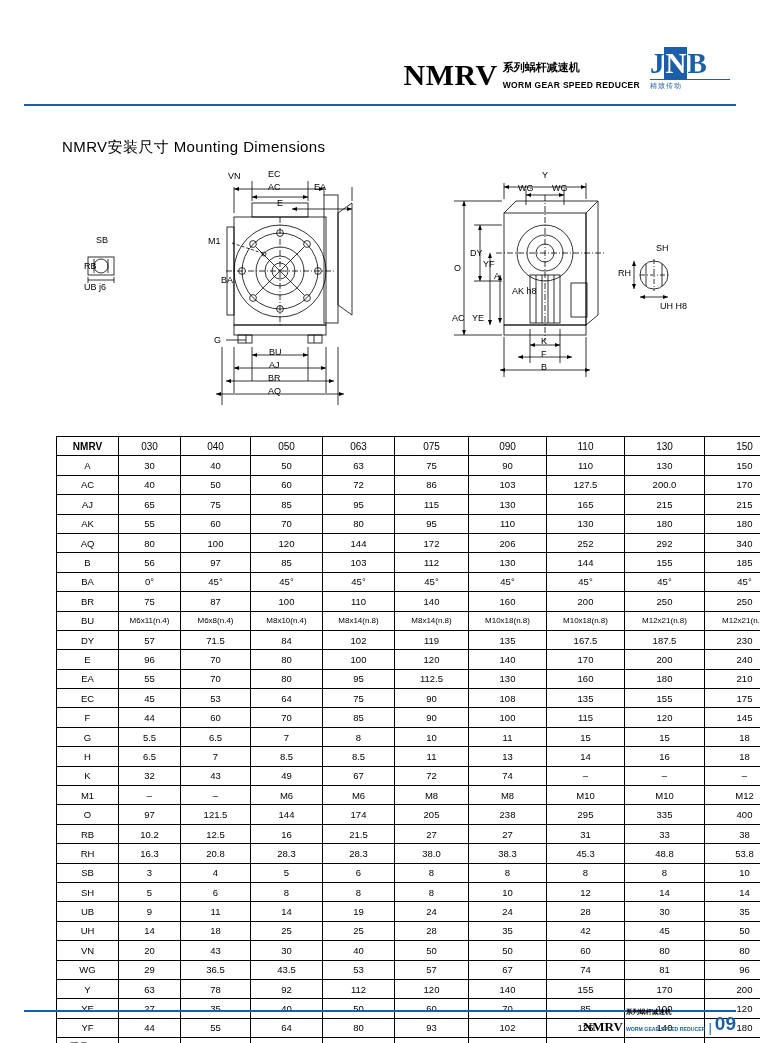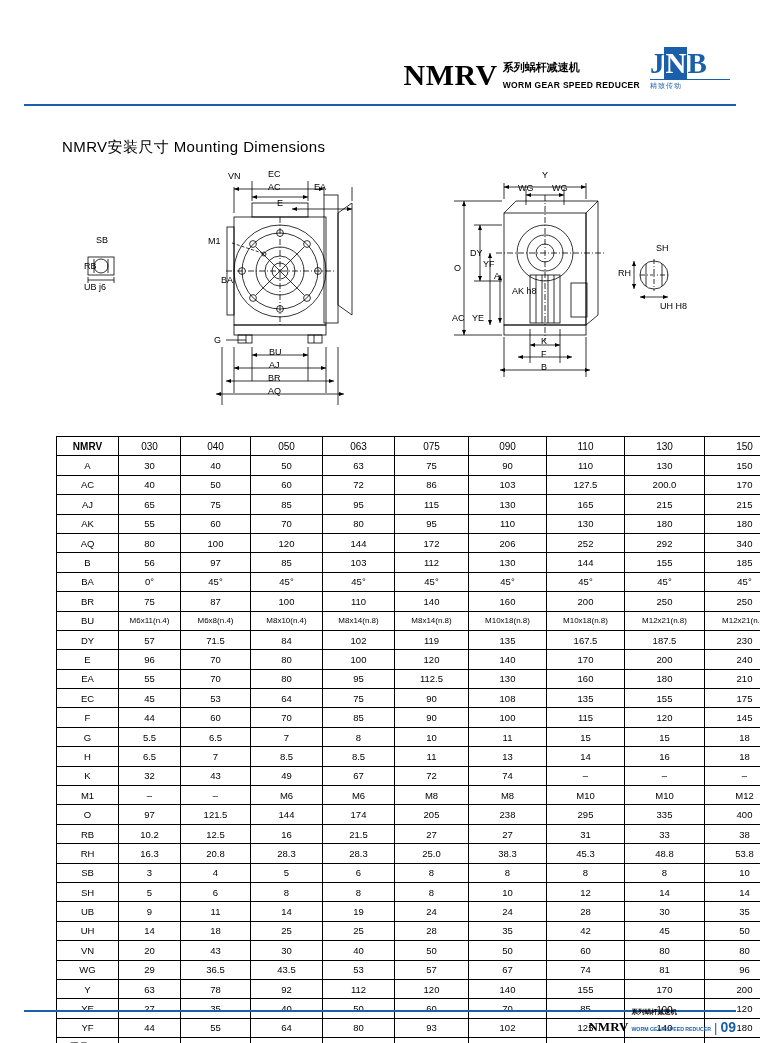--- a/index.html
+++ b/index.html
@@ -194,21 +194,21 @@
   .f-sep {
     display: inline-block;
     vertical-align: bottom;
     color: #1b5fa8;
     font-size: 13px;
     margin: 0 3px;
   }
   .f-page {
     display: inline-block;
     vertical-align: bottom;
-    font-size: 14px;
+    font-size: 19px;
     font-weight: bold;
     color: #1b5fa8;
   }
 </style>
 </head>
 <body>
 
 <div class="page">
 
   <div class="header">
@@ -706,21 +706,21 @@
             <td>31</td>
             <td>33</td>
             <td>38</td>
           </tr>
           <tr>
             <td class="rowlabel">RH</td>
             <td>16.3</td>
             <td>20.8</td>
             <td>28.3</td>
             <td>28.3</td>
-            <td>25.0</td>
+            <td>38.0</td>
             <td>38.3</td>
             <td>45.3</td>
             <td>48.8</td>
             <td>53.8</td>
           </tr>
           <tr>
             <td class="rowlabel">SB</td>
             <td>3</td>
             <td>4</td>
             <td>5</td>

